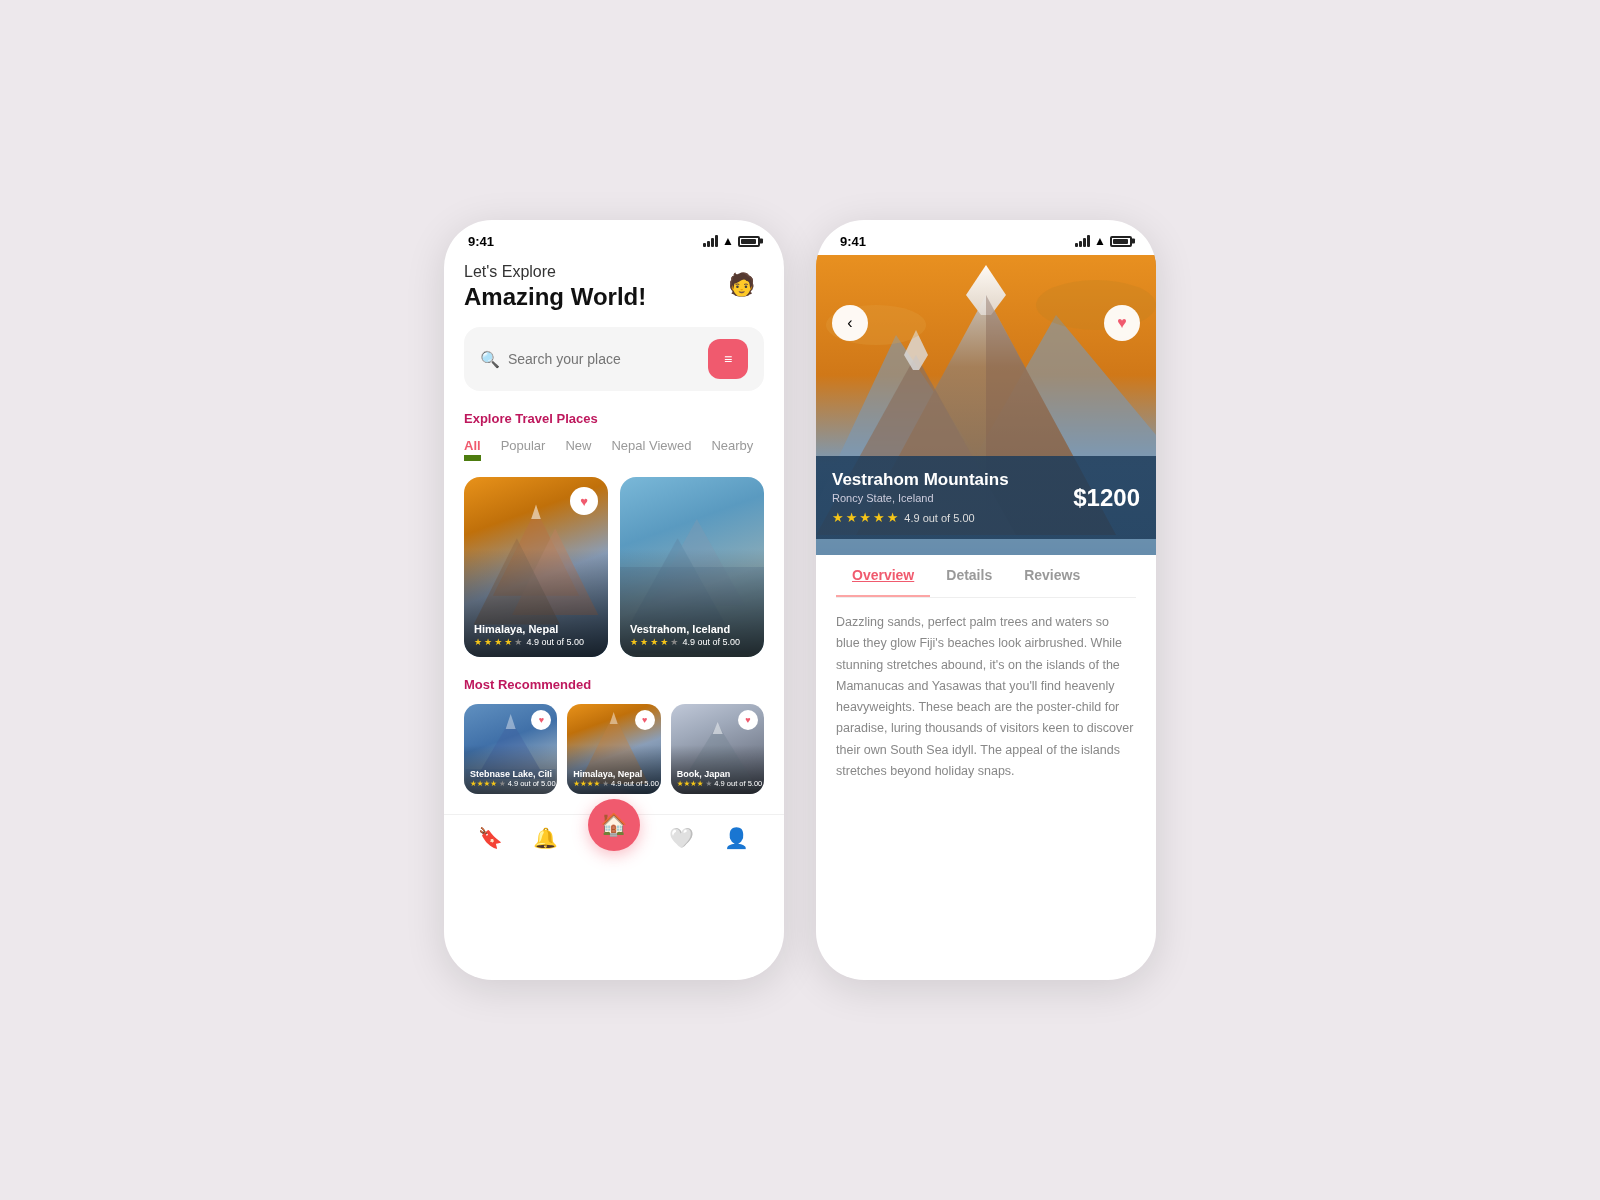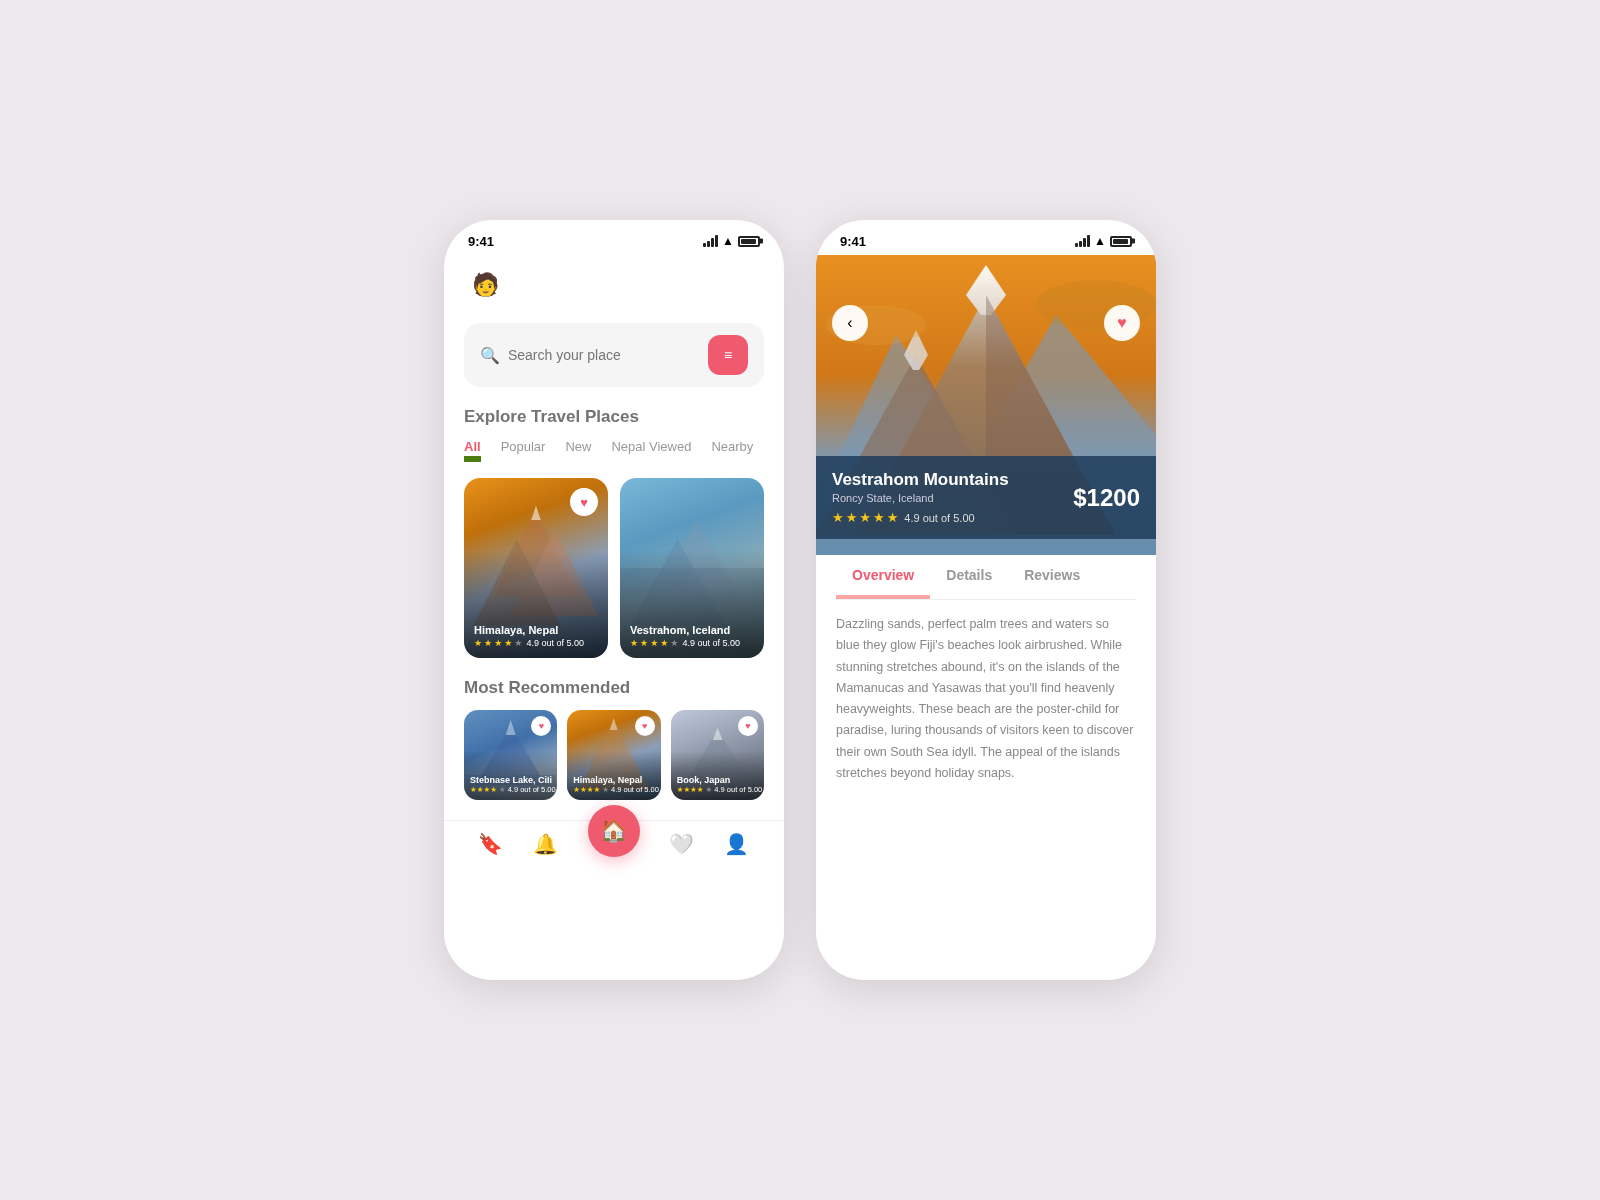--- a/index.html
+++ b/index.html
@@ -91,21 +91,21 @@
       font-size: 14px; color: #999; outline: none;
     }
     .filter-btn {
       width: 40px; height: 40px; border-radius: 12px;
       background: #f05a6e; border: none; cursor: pointer;
       display: flex; align-items: center; justify-content: center;
       color: #fff; font-size: 16px;
     }
 
     
-    .section-title { font-size: 17px; font-weight: 700; color: #737373; margin-bottom: 12px; }
+    .section-title { font-size: 13px; font-weight: 700; color: #be185d; margin-bottom: 12px; }
 
     
     .filter-tabs {
       display: flex; gap: 20px; margin-bottom: 16px;
     }
     .filter-tab {
       font-size: 13px; color: #999; cursor: pointer; padding-bottom: 2px;
     }
     .filter-tab.active { color: #f05a6e; font-weight: 700; border-bottom: 6px solid #4d7c0f; }
 
@@ -214,21 +214,21 @@
     
     .detail-tabs {
       display: flex; gap: 0; border-bottom: 1px solid #eee;
       margin-bottom: 14px;
     }
     .detail-tab {
       padding: 12px 16px; font-size: 14px; font-weight: 600;
       color: #999; cursor: pointer;
     }
     .detail-tab.active {
-      color: #f05a6e; border-bottom: 4px solid #fca5a5;
+      color: #f05a6e; border-bottom: 2px solid #fca5a5; text-decoration: underline;
     }
 
     .description {
       font-size: 12.5px; color: #888; line-height: 1.7;
       margin-bottom: 24px;
     }
 
     .book-btn {
       width: 100%; padding: 18px;
       background: linear-gradient(135deg, #f05a6e, #f07060);
@@ -279,20 +279,24 @@
         <span class="wifi-icon">▲</span>
         <div class="battery">
           <div class="battery-fill"></div>
         </div>
       </div>
     </div>
 
     <div class="screen1-content">
 
       <div class="header-row">
+        <div>
+          <div class="greeting">Let's Explore</div>
+          <div class="title">Amazing World!</div>
+        </div>
         <div class="avatar">🧑</div>
       </div>
 
       <div class="search-bar">
         <span style="color:#bbb;font-size:16px;">🔍</span>
         <input type="text" placeholder="Search your place" style="">
         <button class="filter-btn">
           <span style="font-size:14px;">≡</span>
         </button>
       </div>

